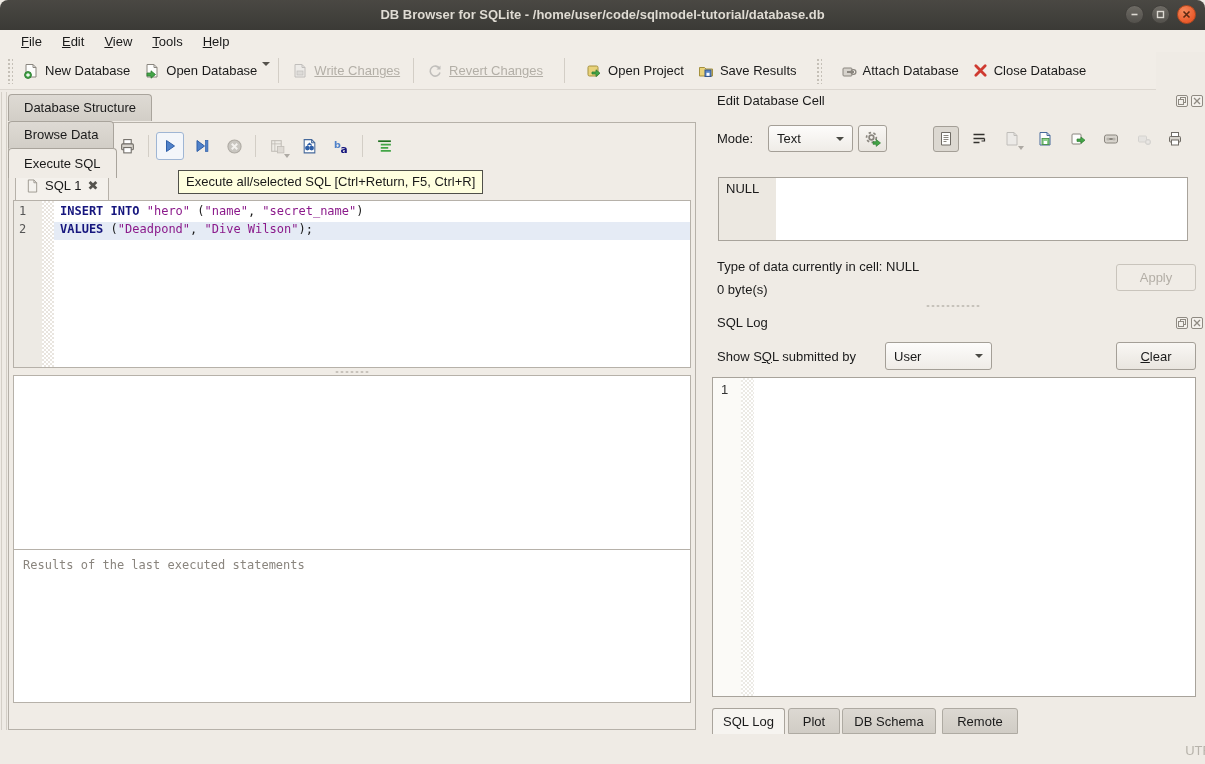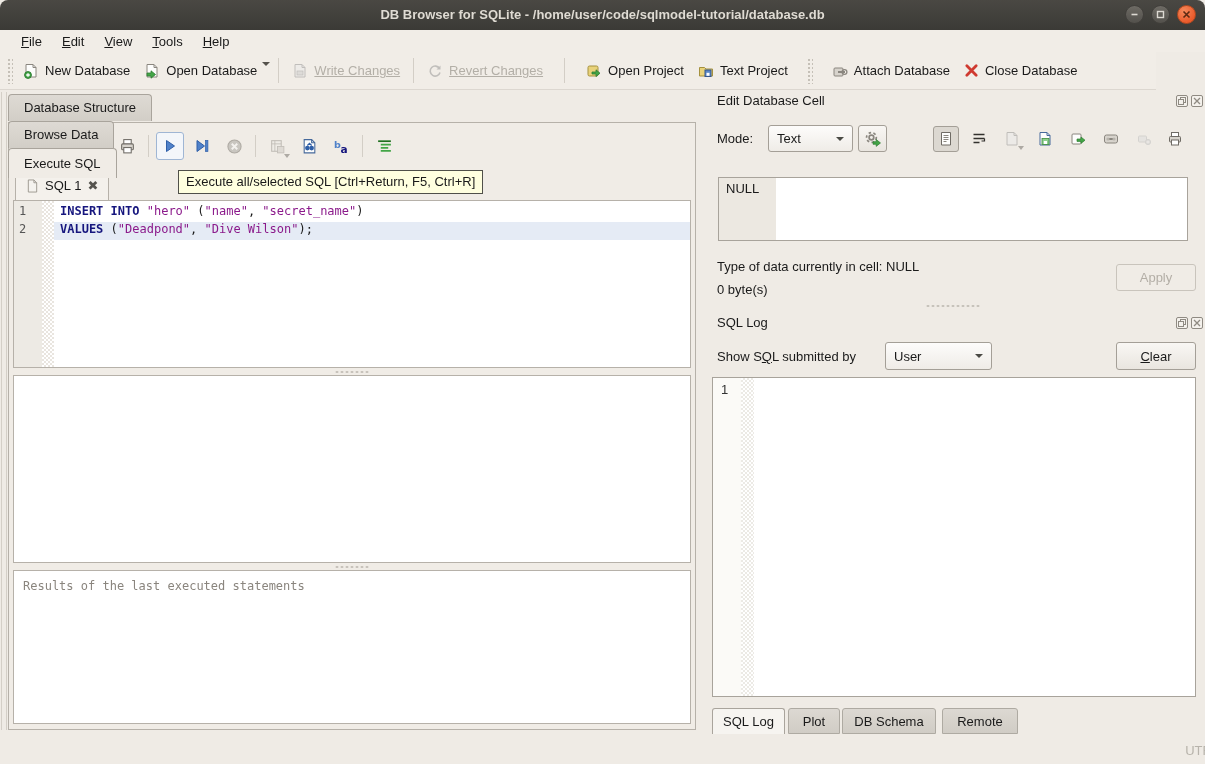--- a/index.html
+++ b/index.html
@@ -198,21 +198,21 @@
         <path d="M6 9h4V6.8l4 3.4-4 3.4V11H6z" fill="#43a547" stroke="#2e7d32" stroke-width=".8"></path>
       </svg>
       <span class="lbl">Open Project</span>
     </div>
     <div class="tbtn">
       <svg width="16" height="16" viewBox="0 0 16 16">
         <path d="M1.5 4.5h5l1.5 1.5h6.5V13h-13z" fill="#e9d27a" stroke="#a5913e"></path>
         <rect x="7" y="7" width="6" height="6.5" fill="#5b87c7" stroke="#35568c"></rect>
           <rect x="8.5" y="9.8" width="3" height="3" fill="#fff"></rect>
       </svg>
-      <span class="lbl">Text Project</span>
+      <span class="lbl">Save Results</span>
     </div>
     <div class="grip" style="margin:0 12px;"></div>
     <div class="tbtn">
       <svg width="16" height="16" viewBox="0 0 16 16">
         <rect x="2" y="5" width="9" height="8" rx="1" fill="#d7d3cc" stroke="#8a867f"></rect>
         <path d="M6 9h7" stroke="#8a867f" stroke-width="2"></path>
           <circle cx="12.5" cy="9" r="2.4" fill="none" stroke="#8a867f" stroke-width="1.3"></circle>
       </svg>
       <span class="lbl">Attach Database</span>
     </div>
@@ -339,21 +339,21 @@
         </div>
     </div>
 
     <div class="hsplit" style="top:246px;">
         <div class="dots-h"></div>
       </div>
     <div class="pane" style="top:252px;height:188px;"></div>
     <div class="hsplit" style="top:441px;">
         <div class="dots-h"></div>
       </div>
-    <div class="pane" style="top:447px;height:154px;">
+    <div class="pane" style="top:426px;height:154px;">
       <div class="results-text">Results of the last executed statements</div>
     </div>
   </div>
 
   <div class="tooltip">Execute all/selected SQL [Ctrl+Return, F5, Ctrl+R]</div>
 
   <div class="dock-title" style="left:717px;top:93px;">Edit Database Cell</div>
   <div class="dock-ctrls" style="left:1176px;top:95px;">
     <div class="dockbtn">
       <svg width="8" height="8" viewBox="0 0 8 8">

